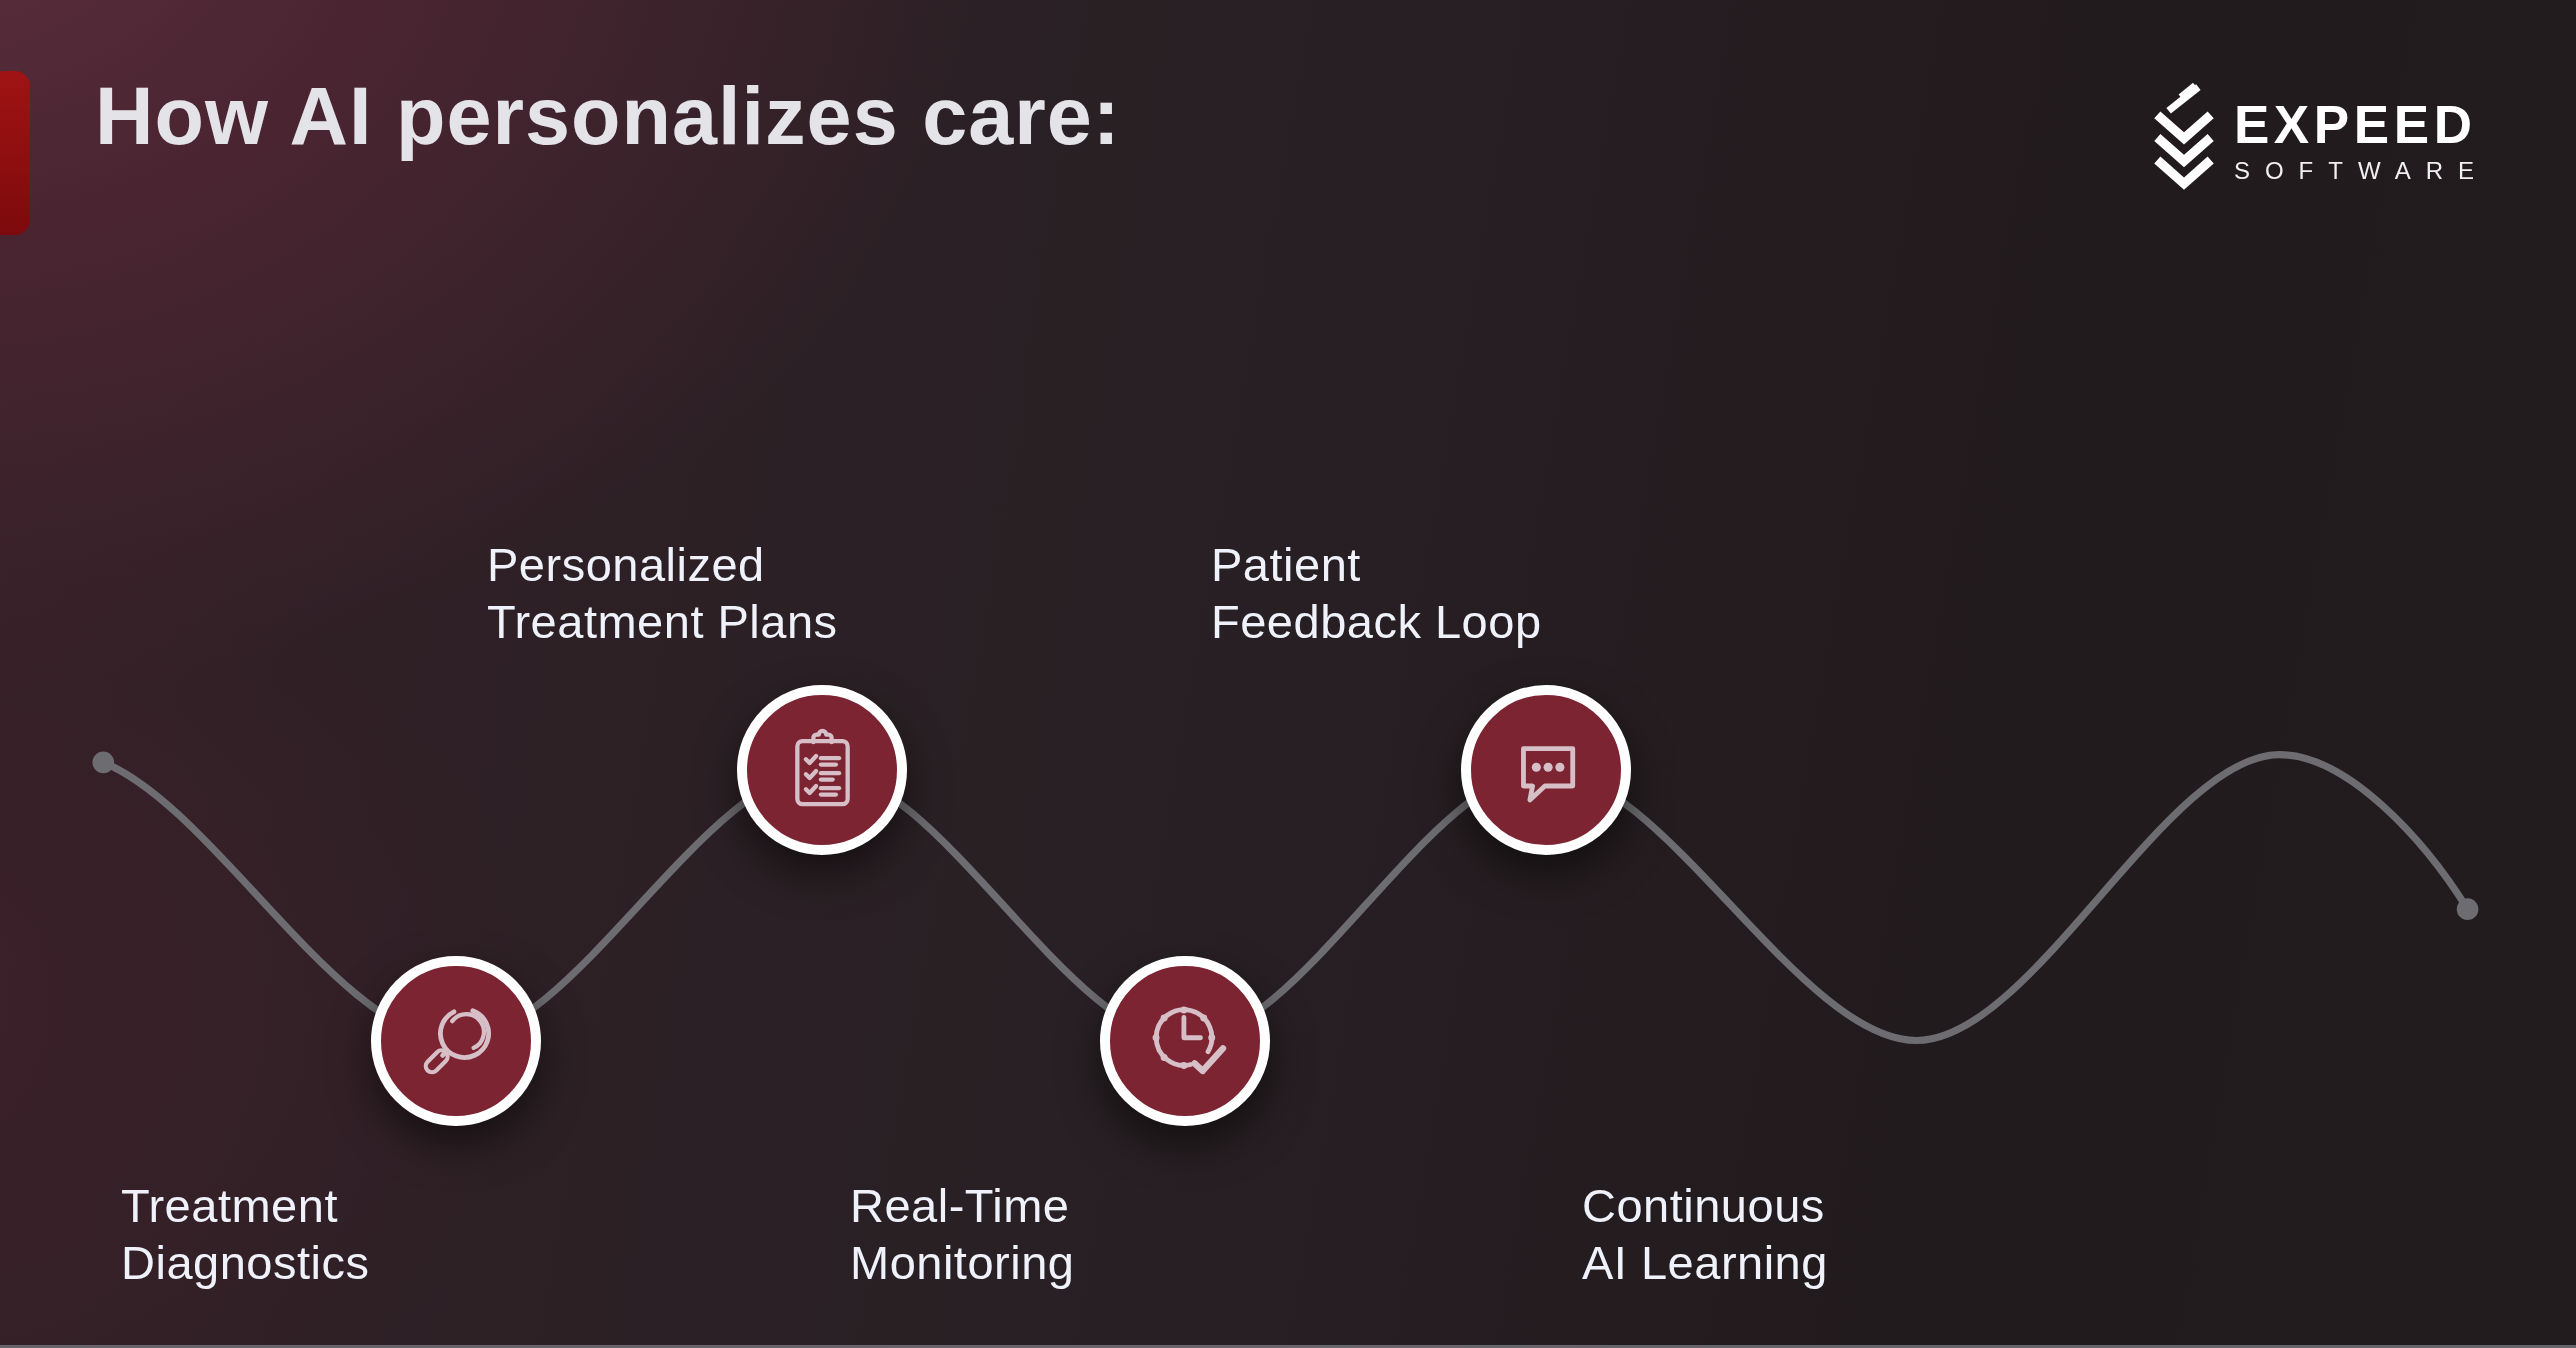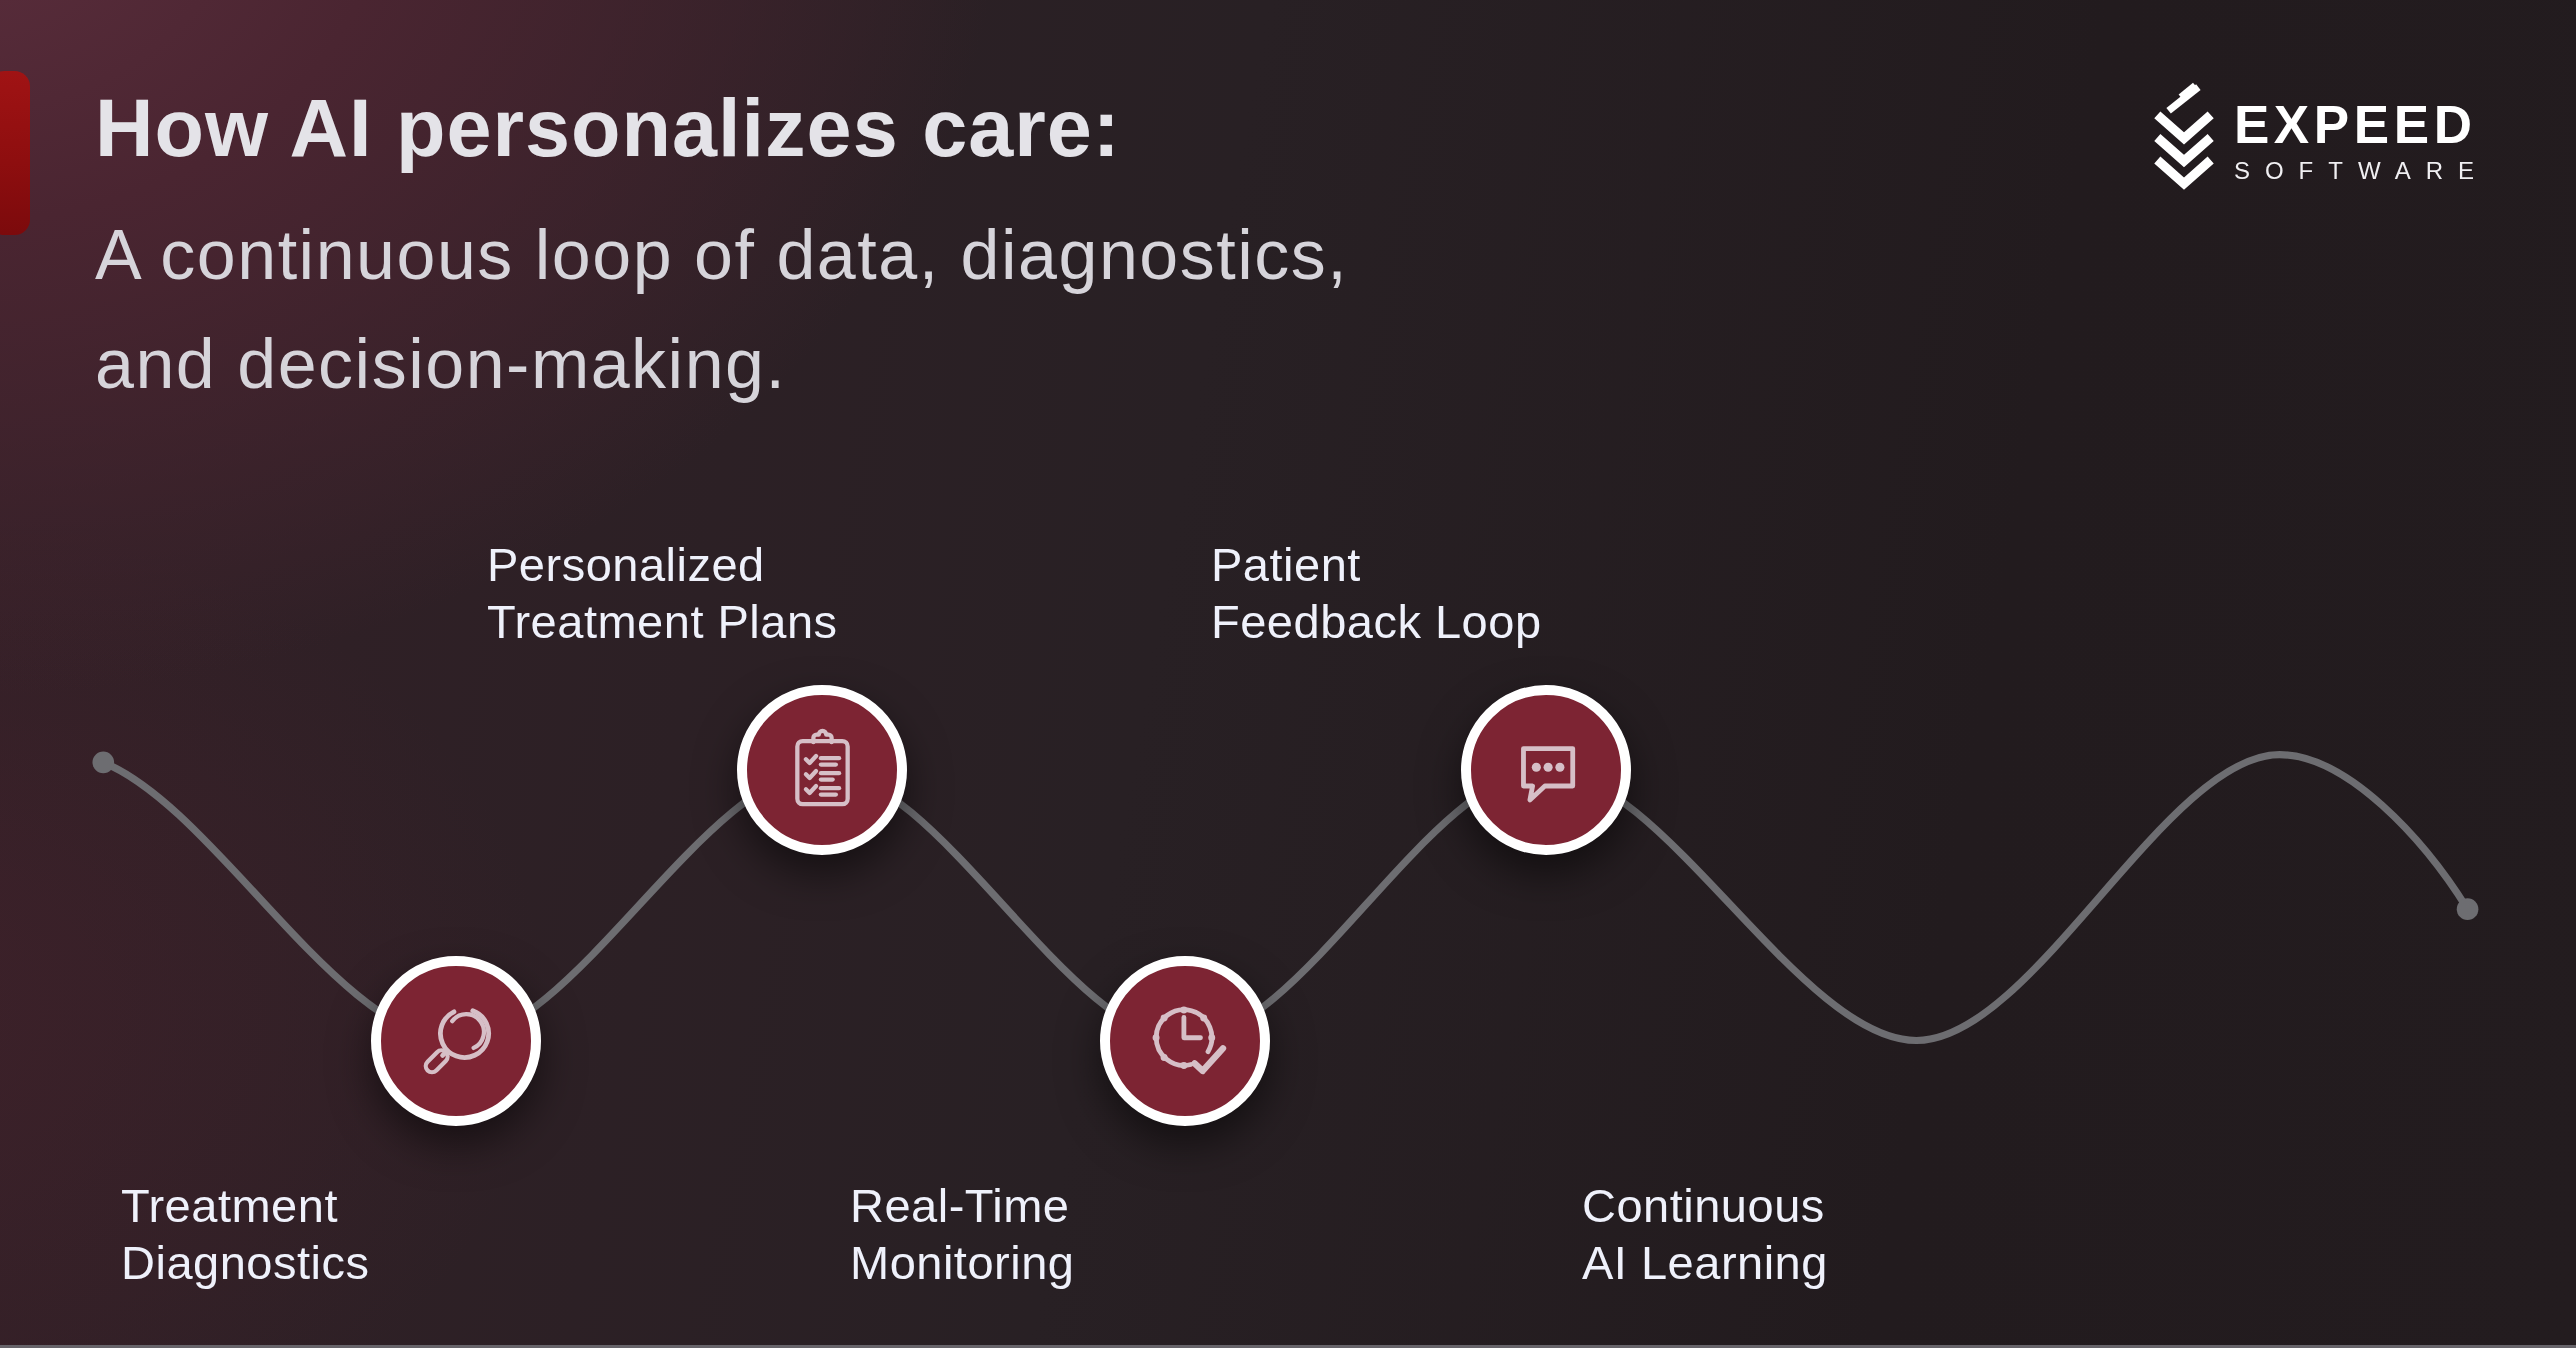--- a/index.html
+++ b/index.html
@@ -9,21 +9,21 @@
     background:
       radial-gradient(1546px 1185px at -2% -8%, #5c2e3d 0%, #4a2531 28%, rgba(74,37,49,0) 68%),
       radial-gradient(1236px 927px at -5% 75%, rgba(88,34,48,0.30) 0%, rgba(88,34,48,0) 55%),
       linear-gradient(100deg, #332027 0%, #282024 45%, #221b1e 75%, #231c1f 100%);
   }
   .accent-bar{
     position:absolute;left:-11.3px;top:71px;width:41px;height:164px;
     border-radius:15.5px;
     background:linear-gradient(180deg,#a01314 0%,#8e0e0f 55%,#7c0a0c 100%);
   }
-  .title-block{position:absolute;left:95px;top:88px;}
+  .title-block{position:absolute;left:95px;top:76px;}
   .title{
     margin:0;font-size:81px;font-weight:700;letter-spacing:1px;
     color:#e4e3e8;line-height:1.0;
   }
   .subtitle{
     margin-top:32px;font-size:70px;font-weight:300;letter-spacing:1.5px;
     color:#d6d4da;line-height:1.55;
   }
   .logo{position:absolute;right:87px;top:82px;display:flex;align-items:center;gap:15.5px;}
   .logo-mark svg{display:block;}
@@ -48,24 +48,20 @@
 </style>
 </head>
 <body>
 
 <div class="canvas">
 
   <div class="accent-bar"></div>
 
   <div class="title-block">
     <h1 class="title">How AI personalizes care:</h1>
-    <div class="subtitle">
-      <div>A continuous loop of data, diagnostics,</div>
-      <div>and decision-making.</div>
-    </div>
   </div>
 
   <div class="logo">
     <div class="logo-mark">
       <svg width="68" height="117" viewBox="0 0 132 228" fill="none" stroke="#ffffff">
         <line x1="60" y1="30" x2="88" y2="7" stroke-width="14"></line>
         <line x1="36" y1="56" x2="94" y2="10" stroke-width="14"></line>
         <polyline points="14,64 66,110 118,64" stroke-width="18" fill="none"></polyline>
         <polyline points="14,108 66,154 118,108" stroke-width="18" fill="none"></polyline>
         <polyline points="14,152 66,198 118,152" stroke-width="18" fill="none"></polyline>

